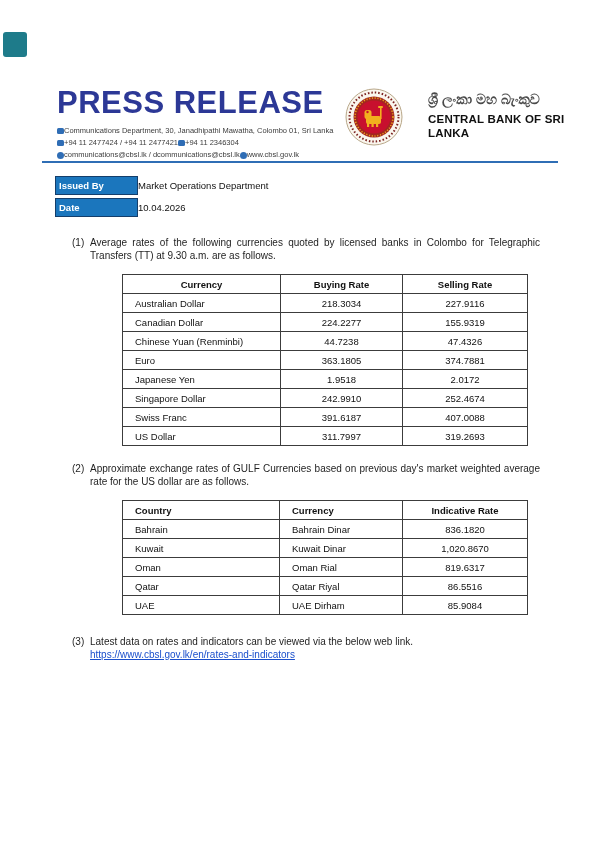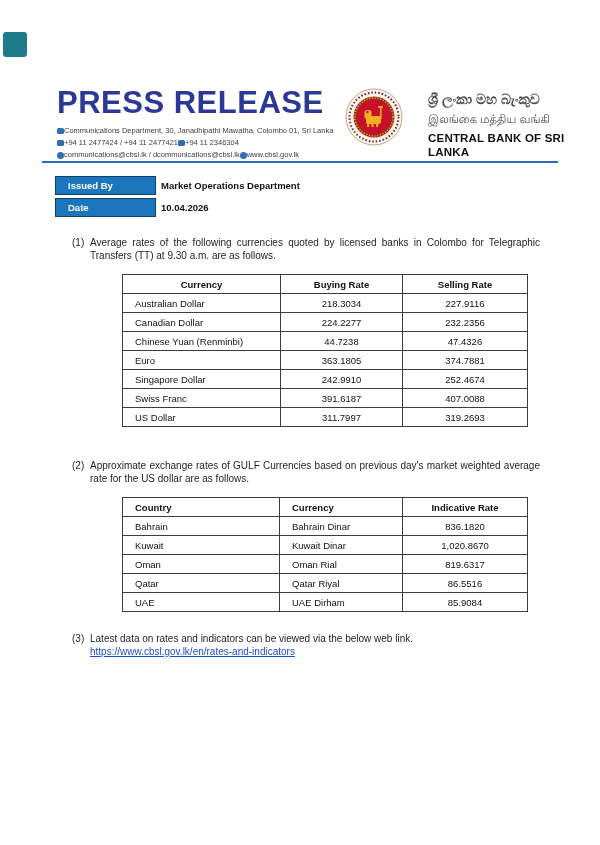--- a/index.html
+++ b/index.html
@@ -22,33 +22,33 @@
   .bank-names{position:absolute;left:428px;top:90px;width:160px;}
   .bank-sinhala{font-size:14px;line-height:18px;color:#4a4a4a;font-weight:bold;}
   .bank-tamil{font-size:11.5px;line-height:16px;color:#4a4a4a;margin-top:3px;}
   .bank-english{font-size:11.5px;line-height:14px;color:#101010;font-weight:bold;margin-top:4px;letter-spacing:0.2px;}
 
   .header-rule{position:absolute;left:42px;top:161px;width:516px;height:2px;background:#2f6eb5;}
 
   
   .meta-block{position:absolute;left:55px;top:176px;}
   .meta-row{display:flex;align-items:stretch;margin-bottom:3px;}
-  .meta-label{width:75px;background:#1b76bd;border:1px solid #143e6b;color:#ffffff;font-weight:bold;font-size:9.5px;padding:3px 12px;}
-  .meta-value{margin-left:5px;font-weight:bold;font-size:9.5px;color:#111111;display:flex;align-items:center;}
+  .meta-label{width:75px;background:#1b76bd;border:1px solid #143e6b;color:#ffffff;font-weight:bold;font-size:9.5px;padding:3px 3px;}
+  .meta-value{font-weight:normal;font-size:9.5px;color:#111111;display:flex;align-items:center;}
 
   
   .content{position:absolute;left:72px;top:236px;width:468px;color:#1e1e1e;}
   .para{display:flex;font-size:10px;line-height:13px;margin:0 0 12px 0;}
   .para .num{width:18px;flex:none;}
   .para .ptxt{flex:1;text-align:justify;}
   .para.last{margin-bottom:0;}
   .link-line{margin:0 0 0 18px;font-size:10px;line-height:13px;}
   .link-line a{color:#1a4fcc;text-decoration:underline;}
 
-  .tablewrap{margin:0 0 32px 43px;padding-left:7px;}
+  .tablewrap{margin:0 0 16px 43px;padding-left:7px;}
   .tablewrap.gulf{margin-bottom:20px;}
   table.rates{border-collapse:collapse;width:405px;font-size:9.5px;color:#111111;table-layout:fixed;}
   table.rates th,table.rates td{border:1px solid #3c3c3c;height:18px;padding:0 12px;overflow:hidden;white-space:nowrap;}
   table.rates th{font-weight:bold;}
   .al{text-align:left;} .ac{text-align:center;} .ar{text-align:center;}
 </style>
 </head>
 <body>
 
 <div class="page">
@@ -92,21 +92,20 @@
         <rect x="22" y="35" width="2.2" height="4"></rect>
         <rect x="26.5" y="35" width="2.2" height="4"></rect>
         <rect x="31" y="35" width="2.2" height="4"></rect>
         <circle cx="22.5" cy="24" r="1.2" fill="#c8102e"></circle>
       </g>
     </svg>
   </div>
 
   <div class="bank-names">
     <div class="bank-sinhala">ශ්‍රී ලංකා මහ බැංකුව</div>
-    <div class="bank-tamil">இலங்கை மத்திய வங்கி</div>
     <div class="bank-english">CENTRAL BANK OF SRI LANKA</div>
   </div>
 
   <div class="header-rule"></div>
 
   <div class="meta-block">
     <div class="meta-row">
       <div class="meta-label">Issued By</div>
       <div class="meta-value">Market Operations Department</div>
     </div>
@@ -139,31 +138,36 @@
           </thead>
           <tbody>
             <tr>
               <td class="al">Australian Dollar</td>
               <td class="ar">218.3034</td>
               <td class="ar">227.9116</td>
             </tr>
             <tr>
               <td class="al">Canadian Dollar</td>
               <td class="ar">224.2277</td>
-              <td class="ar">232.2356</td>
+              <td class="ar">155.9319</td>
             </tr>
             <tr>
               <td class="al">Chinese Yuan (Renminbi)</td>
               <td class="ar">44.7238</td>
               <td class="ar">47.4326</td>
             </tr>
             <tr>
               <td class="al">Euro</td>
               <td class="ar">363.1805</td>
               <td class="ar">374.7881</td>
+            </tr>
+            <tr>
+              <td class="al">Japanese Yen</td>
+              <td class="ar">1.9518</td>
+              <td class="ar">2.0172</td>
             </tr>
             <tr>
               <td class="al">Singapore Dollar</td>
               <td class="ar">242.9910</td>
               <td class="ar">252.4674</td>
             </tr>
             <tr>
               <td class="al">Swiss Franc</td>
               <td class="ar">391.6187</td>
               <td class="ar">407.0088</td>

